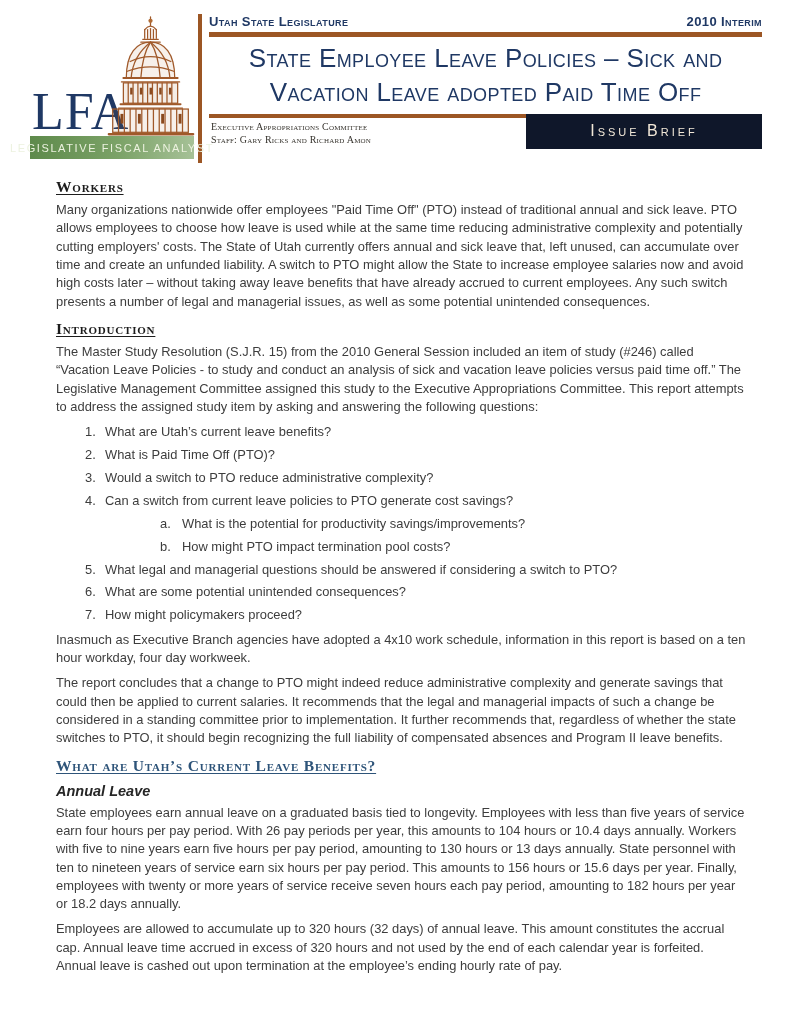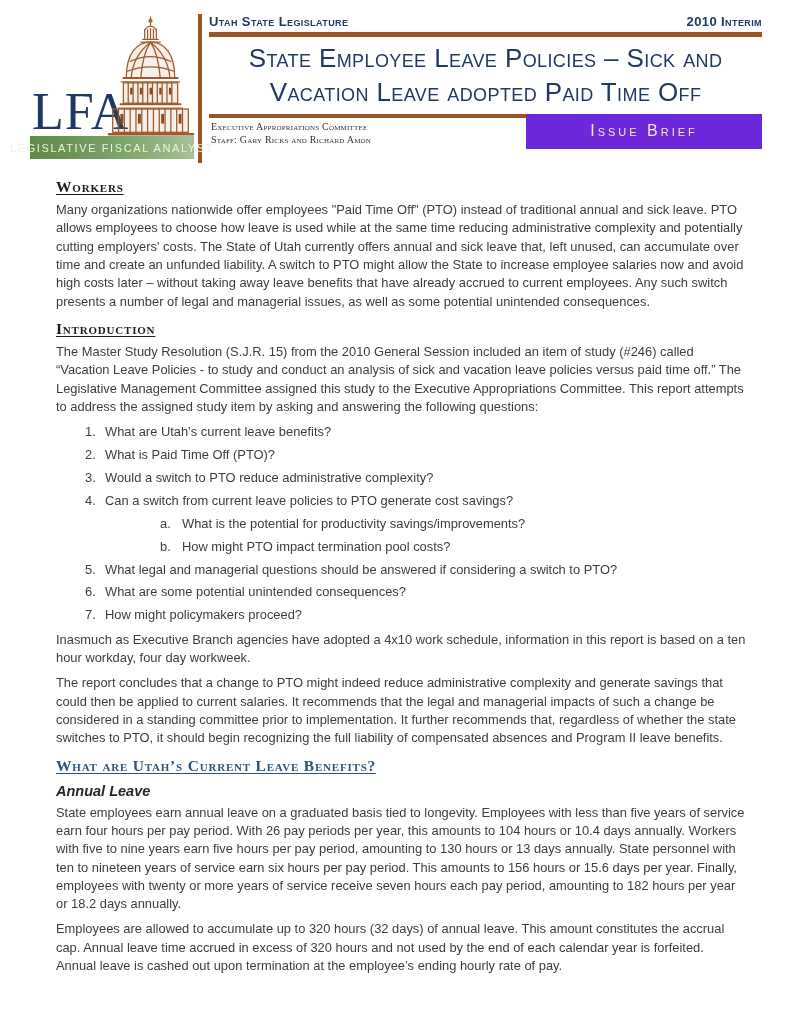--- a/index.html
+++ b/index.html
@@ -34,21 +34,21 @@
     font-size:26px; line-height:1.3; padding:5px 0 3px; letter-spacing:0.4px;
   }
   .doc-title span { display:block; }
   .mast-row2 { position:relative; height:36px; margin-top:1px; }
   .hrule2 { position:absolute; top:0; left:0; right:0; height:4px; background:#9C5624; }
   .committee-block {
     position:absolute; left:2px; top:6px; font-family:"Liberation Serif", serif;
     font-variant:small-caps; font-size:10px; line-height:1.3; color:#36332D; letter-spacing:0.2px;
   }
   .brief-box {
-    position:absolute; right:0; top:0; width:236px; height:35px; background:#6d28d9;
+    position:absolute; right:0; top:0; width:236px; height:35px; background:#0f172a;
     color:#F2E8D8; display:flex; align-items:center; justify-content:center;
     font-variant:small-caps; font-size:16px; letter-spacing:3px;
   }
   
   .main { padding:6px 42px 0 56px; }
   .section-heading {
     font-family:"Liberation Serif", serif; font-variant:small-caps; font-weight:bold;
     font-size:15.5px; letter-spacing:0.8px; color:#1c1c1c;
     text-decoration:underline; text-underline-offset:2px; margin:9px 0 4px;
   }

